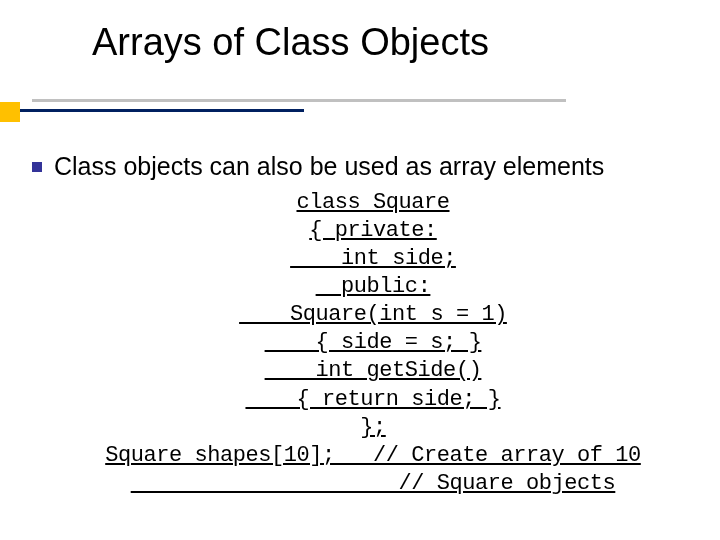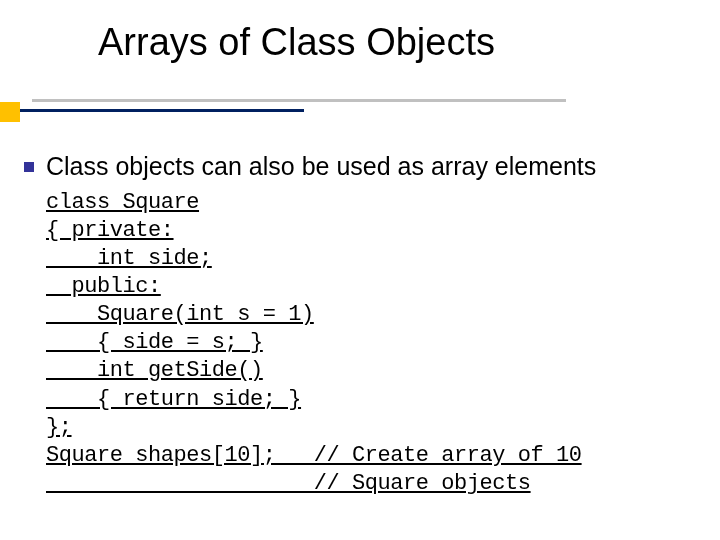--- a/index.html
+++ b/index.html
@@ -12,21 +12,21 @@
     overflow: hidden;
   }
   .slide {
     position: relative;
     width: 720px;
     height: 540px;
     background: #ffffff;
   }
   .title-block {
     position: absolute;
-    left: 98px;
+    left: 92px;
     top: 20px;
     width: 580px;
     height: 60px;
   }
   .title-text {
     font-size: 38px;
     font-weight: 400;
     color: #000000;
     line-height: 1.18;
     white-space: nowrap;
@@ -58,23 +58,24 @@
   .deco .yellow-square {
     position: absolute;
     left: 0;
     top: 3px;
     width: 20px;
     height: 20px;
     background: #ffc000;
   }
   .body {
     position: absolute;
-    left: 24px;
+    left: 32px;
     top: 150px;
     width: 660px;
+    text-align: center;
   }
   .bullet-row {
     display: flex;
     align-items: flex-start;
     gap: 12px;
     margin-bottom: 6px;
   }
   .bullet-square {
     width: 10px;
     height: 10px;

